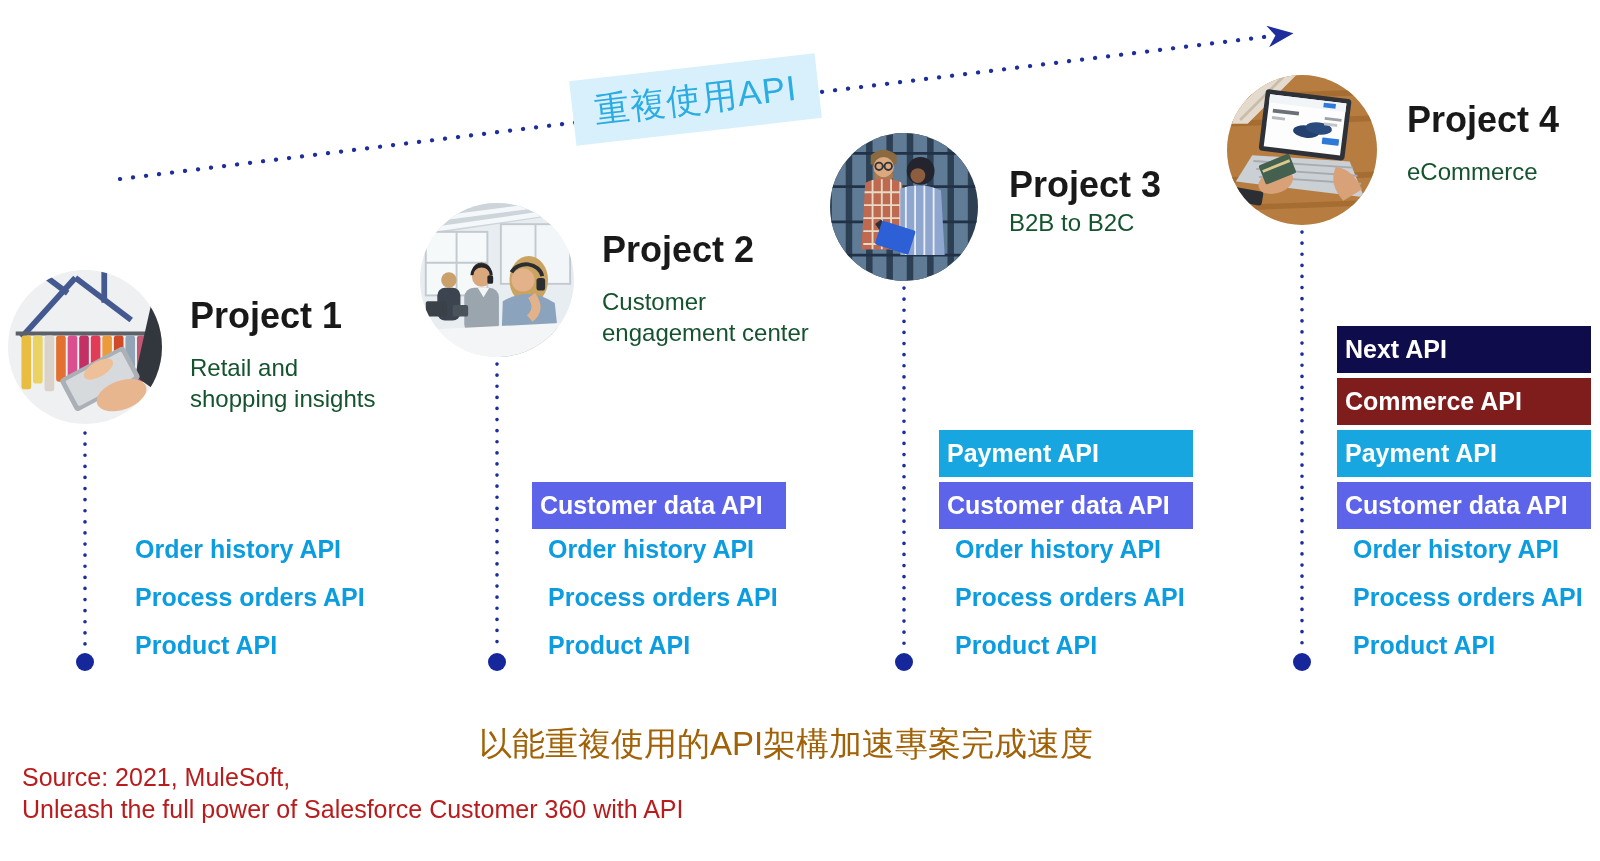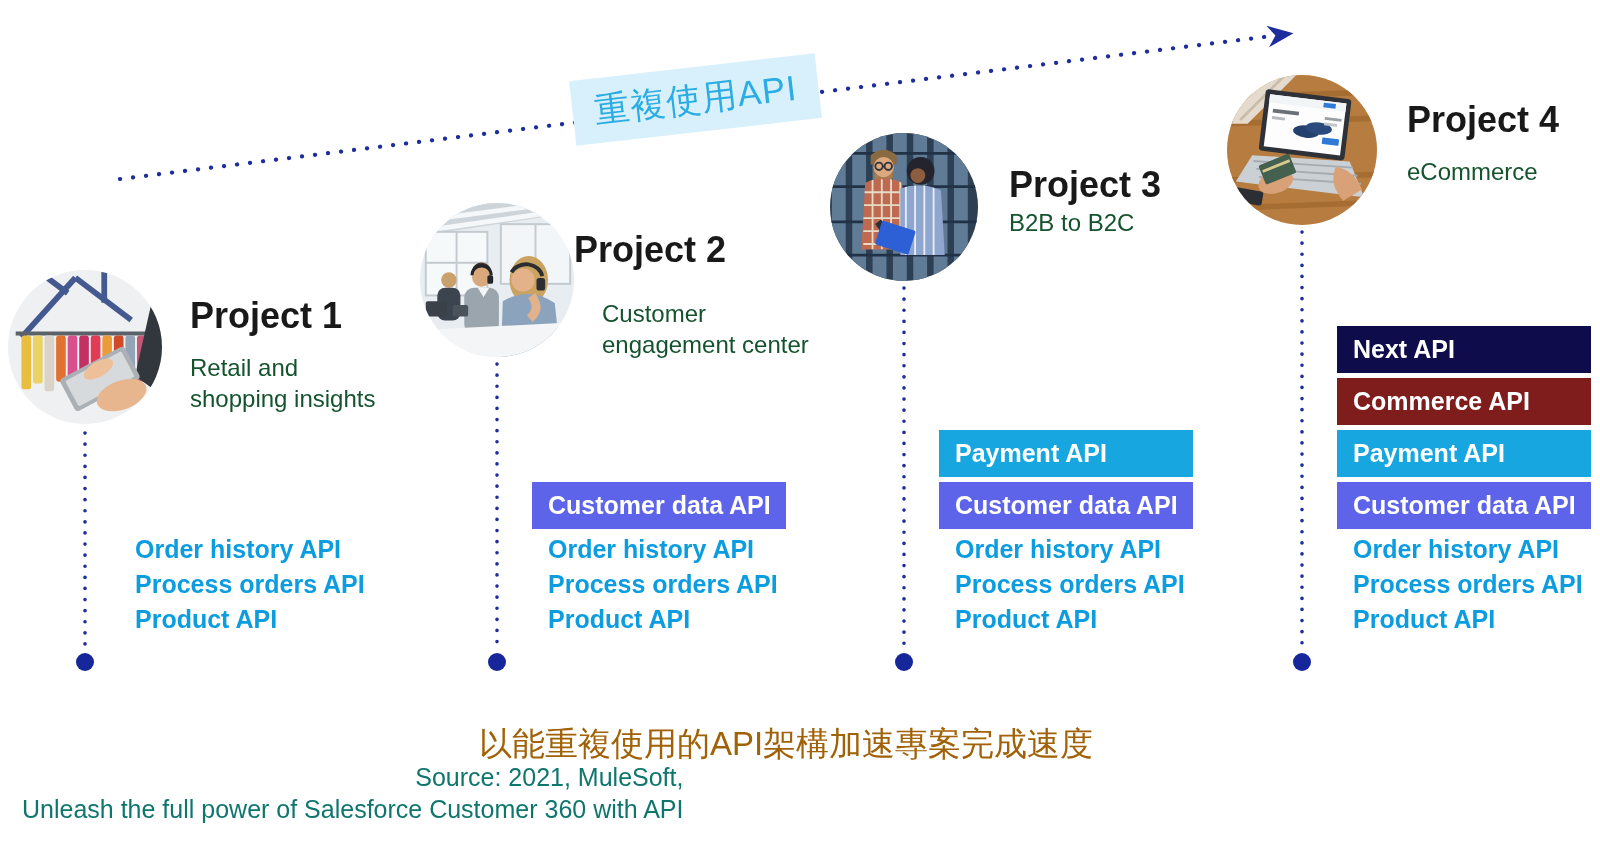--- a/index.html
+++ b/index.html
@@ -8,44 +8,44 @@
   svg.connectors{position:absolute;left:0;top:0;z-index:0;}
 
   .photo{position:absolute;border-radius:50%;overflow:hidden;z-index:1;}
   .photo svg{display:block;width:100%;height:100%;}
   #photo1{left:8px;  top:270px;width:154px;height:154px;}
   #photo2{left:420px;top:203px;width:154px;height:154px;}
   #photo3{left:830px;top:133px;width:148px;height:148px;}
   #photo4{left:1227px;top:75px;width:150px;height:150px;}
 
   .title{position:absolute;margin:0;font-size:36px;font-weight:700;color:#191919;z-index:2;}
-  #title1{left:190px;top:295px;} #title2{left:574px;top:229px;}
+  #title1{left:190px;top:295px;} #title2{left:602px;top:229px;}
   #title3{left:1009px;top:164px;} #title4{left:1407px;top:99px;}
 
   .subtitle{position:absolute;font-size:24px;color:#14532d;line-height:31px;white-space:pre-line;z-index:2;}
-  #sub1{left:190px;top:352px;} #sub2{left:602px;top:286px;margin-top:12px;}
+  #sub1{left:190px;top:352px;} #sub2{left:602px;top:286px;}
   #sub3{left:1009px;top:207px;} #sub4{left:1407px;top:156px;}
 
   .badges{position:absolute;width:254px;display:flex;flex-direction:column;gap:5px;z-index:2;}
   #badges2{left:532px;top:482px;} #badges3{left:939px;top:430px;} #badges4{left:1337px;top:326px;}
-  .badge{height:47px;display:flex;align-items:center;padding-left:16px;box-sizing:border-box;
+  .badge{height:47px;display:flex;align-items:center;padding-left:8px;box-sizing:border-box;
          color:#ffffff;font-size:25px;font-weight:700;}
 
-  .apis{position:absolute;display:flex;flex-direction:column;gap:8px;z-index:2;
+  .apis{position:absolute;display:flex;flex-direction:column;gap:21px;z-index:2;
         font-size:25px;font-weight:700;color:#0c9ce0;line-height:27px;}
   #apis1{left:135px;top:536px;} #apis2{left:548px;top:536px;}
   #apis3{left:955px;top:536px;} #apis4{left:1353px;top:536px;}
 
   .reuse-label{position:absolute;left:572px;top:67px;z-index:3;background:#d8f0fb;color:#2bace3;
                font-size:35px;letter-spacing:1px;padding:9px 22px;transform:rotate(-6.5deg);}
 
   .caption{position:absolute;left:0;top:722px;width:1572px;text-align:center;
            font-size:33px;color:#a16207;z-index:2;}
 
-  .source{position:absolute;left:22px;top:761px;font-size:25px;line-height:32px;color:#0f766e;z-index:2;text-align:right;}
+  .source{position:absolute;left:22px;top:761px;font-size:25px;line-height:32px;color:#b91c1c;z-index:2;}
 </style>
 </head>
 <body>
 
 <div class="canvas">
 
   <svg class="connectors" width="1600" height="861" viewBox="0 0 1600 861">
     <defs>
       <marker id="ah" viewBox="0 0 12 10" refX="2" refY="5" markerWidth="26" markerHeight="22" orient="auto" markerUnits="userSpaceOnUse">
         <path d="M0 0 L12 5 L0 10 L3.6 5 Z" fill="#1d2d9c"></path>

